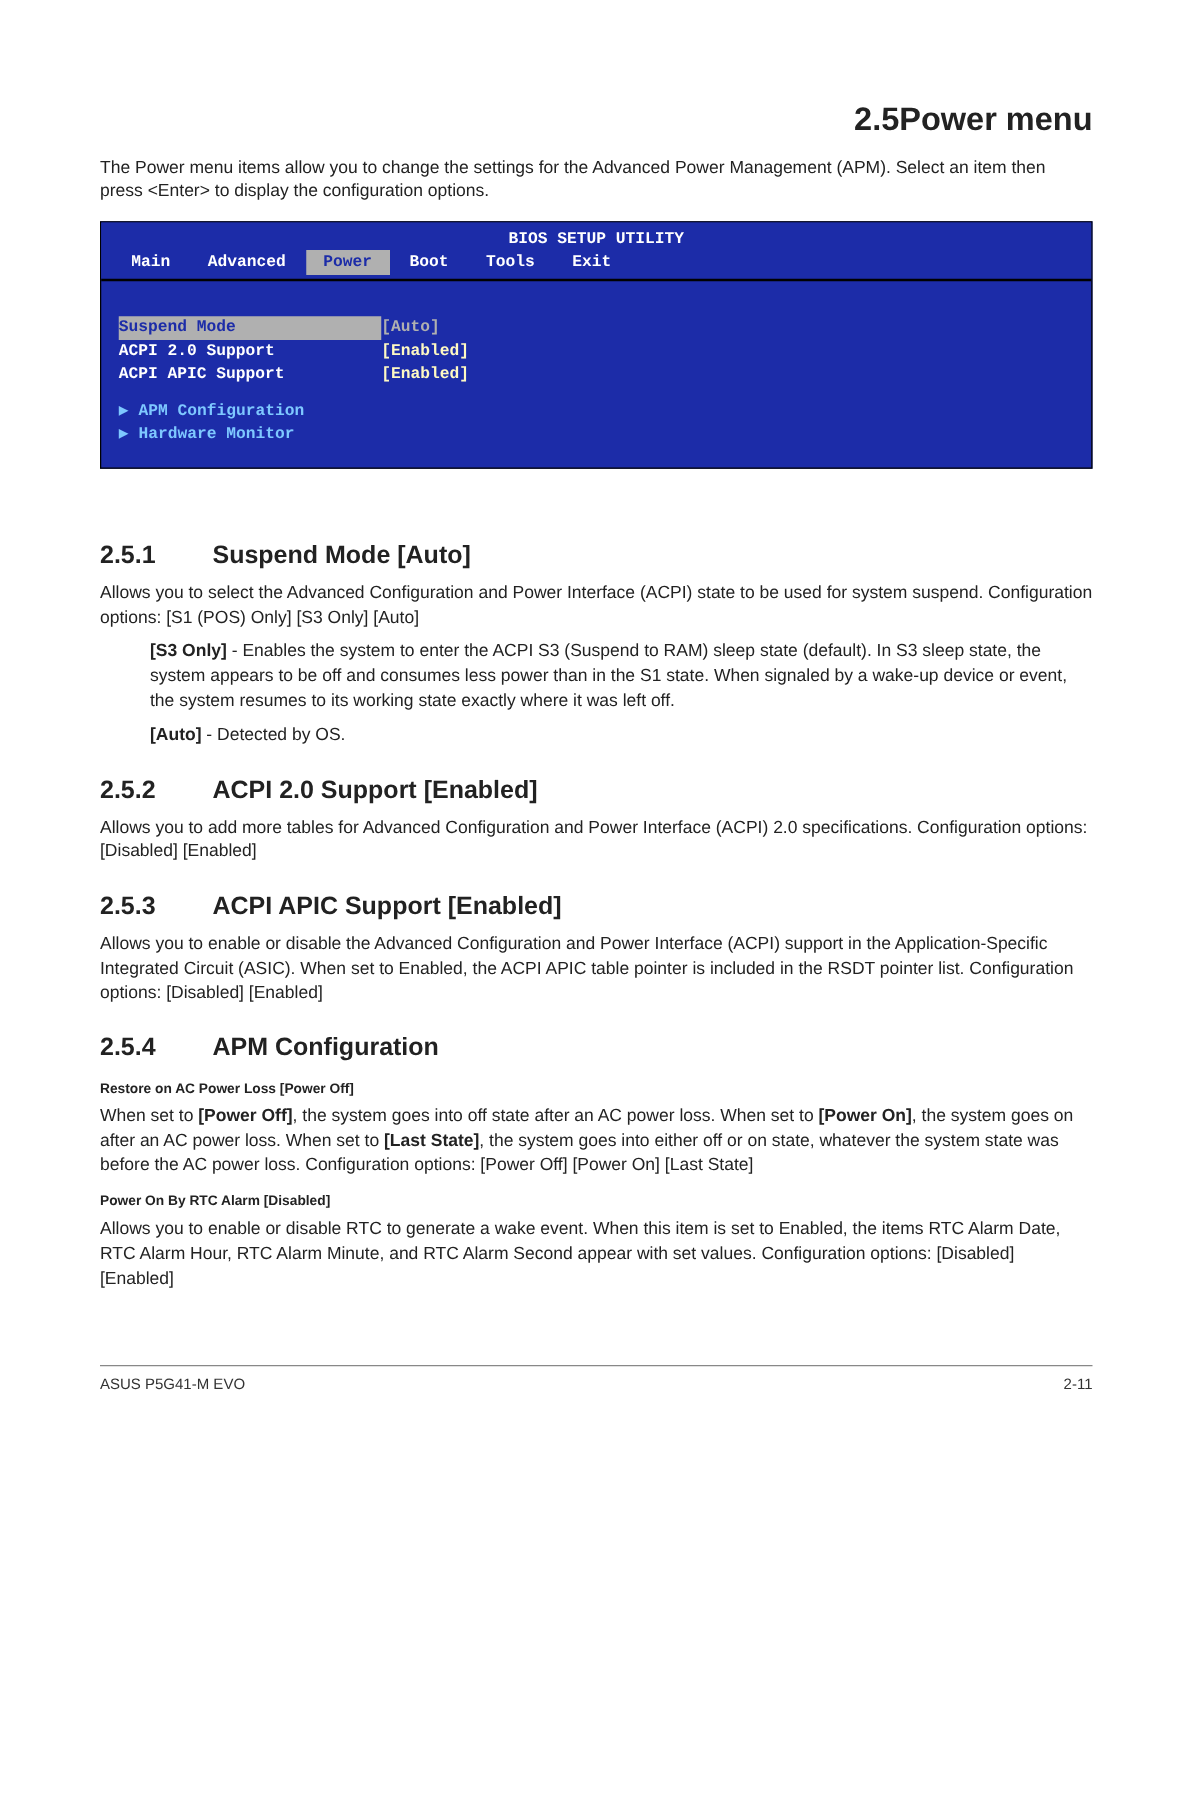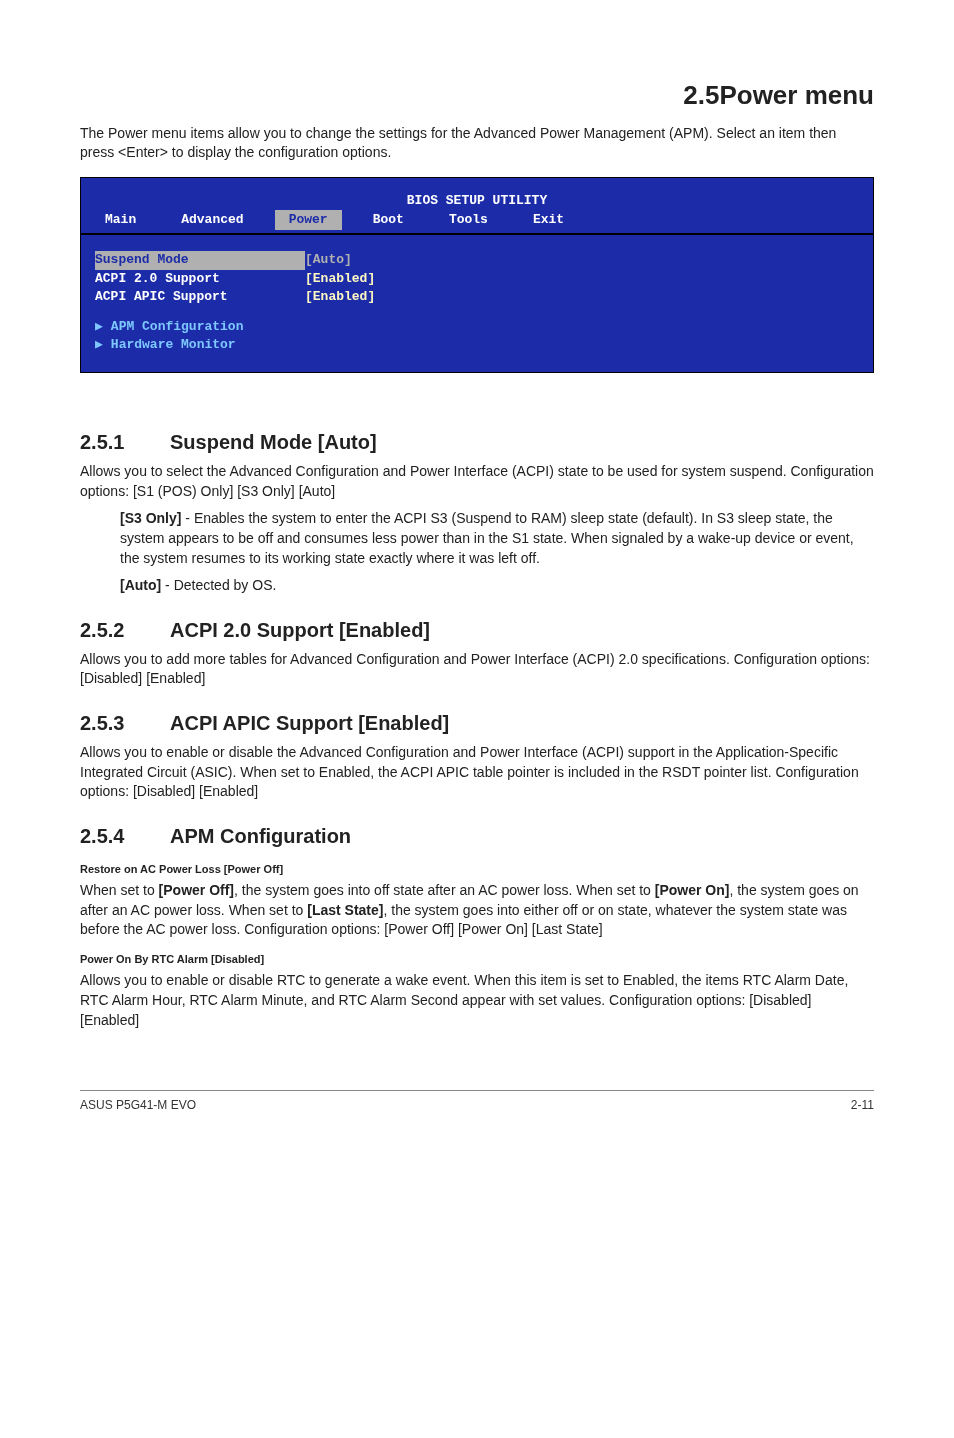--- a/index.html
+++ b/index.html
@@ -27,42 +27,42 @@
     font-weight: bold;
     color: #fff;
     background: #1c2ca8;
     position: relative;
     margin-bottom: 18px;
   }
   .bios-header {
     background: #1c2ca8;
     color: #fff;
     text-align: center;
-    padding: 14px 0 0 0;
+    padding: 4px 0 0 0;
   }
   .bios-tabs {
     display: flex;
-    gap: 17px;
+    gap: 2px;
     padding: 0 10px 3px 10px;
     background: #1c2ca8;
   }
   .bios-tab {
     padding: 1px 14px;
   }
   .bios-tab.active {
     background: #b0b0b0;
     color: #1c2ca8;
   }
   .bios-body {
     display: flex;
     border-top: 2px solid #000;
   }
   .bios-left {
     flex: 1;
-    padding: 16px 14px 18px 14px;
+    padding: 28px 14px 18px 14px;
     color: #fff;
     font-family: Liberation Mono, monospace;
   }
   .bios-right {
     width: 220px;
     padding: 12px 14px 18px 14px;
     border-left: 2px solid #000;
     color: #ffd040;
   }
   .bios-row { display:flex; }

